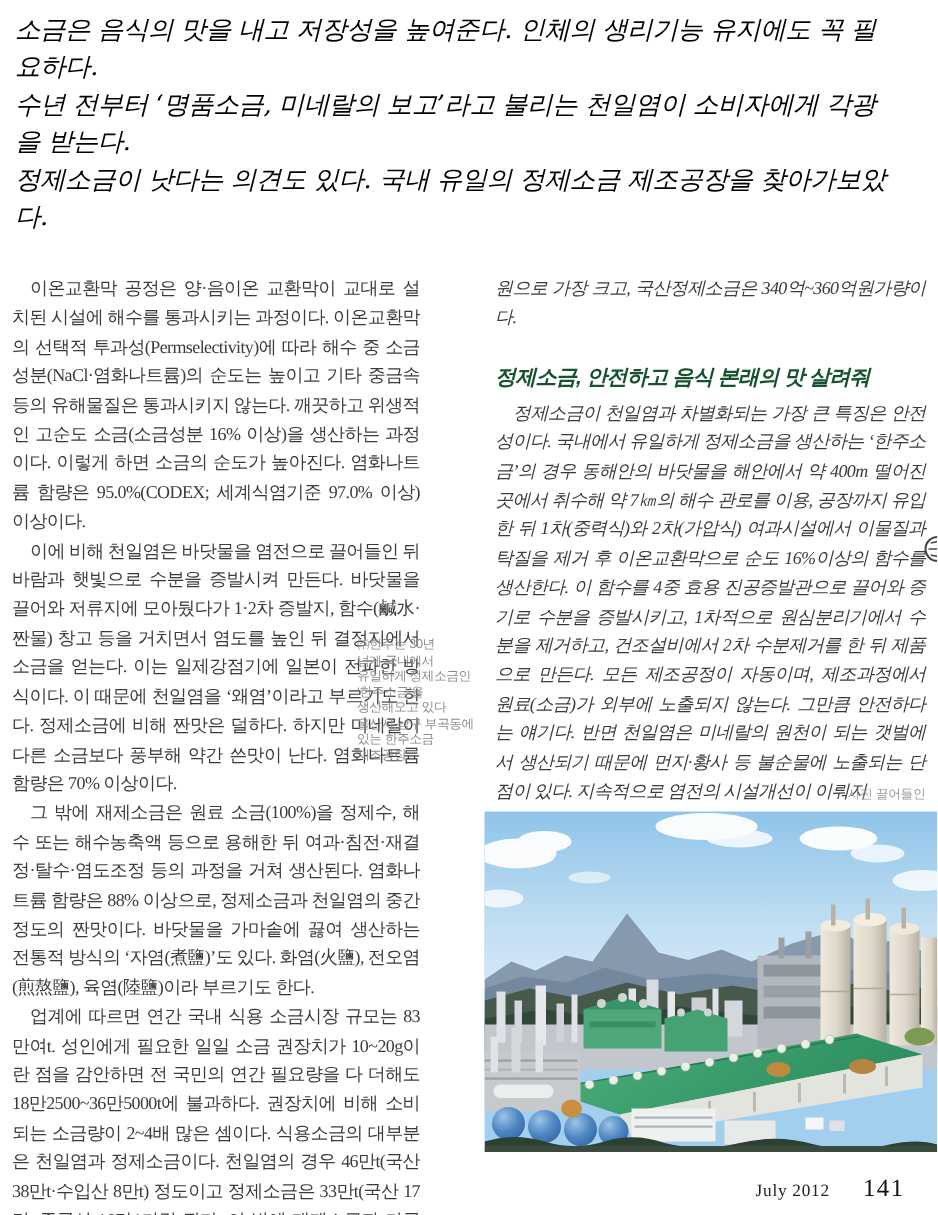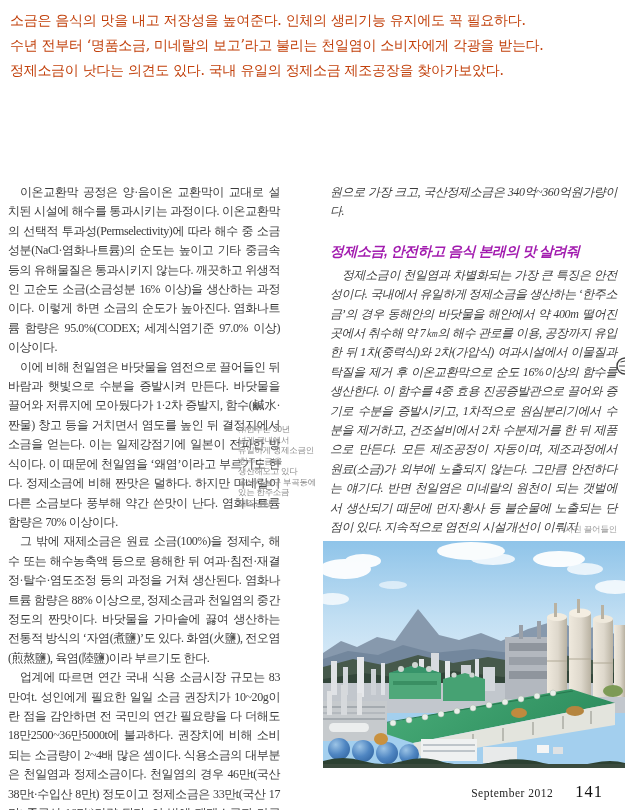--- a/index.html
+++ b/index.html
@@ -8,22 +8,23 @@
     width:625px;height:810px;
     background:#ffffff;
     overflow:hidden;
     font-family:"Liberation Serif","DejaVu Serif",serif;
     color:#3b3b3b;
   }
   
   .intro{
     position:absolute;left:10px;top:8px;width:585px;
     font-family:"DejaVu Serif",serif;
-    font-size:14px;line-height:25px;
-    color:#c2410c;
+    font-style:italic;
+    font-size:17px;line-height:25px;
+    color:#000000;
     letter-spacing:-0.3px;
   }
   
   .col{position:absolute;top:183px;font-size:12px;line-height:19.4px;text-align:justify;letter-spacing:-0.4px;}
   .col-left{left:8px;width:272px;}
   .col-right{left:330px;width:287px;font-style:italic;}
   .para{text-indent:1em;margin:0;}
   .para.no-indent{text-indent:0;}
   .subheading{
     font-family:"Liberation Sans","DejaVu Sans",sans-serif;
@@ -71,21 +72,21 @@
 
   <div class="col col-left">
     <p class="para">이온교환막 공정은 양·음이온 교환막이 교대로 설치된 시설에 해수를 통과시키는 과정이다. 이온교환막의 선택적 투과성(Permselectivity)에 따라 해수 중 소금성분(NaCl·염화나트륨)의 순도는 높이고 기타 중금속 등의 유해물질은 통과시키지 않는다. 깨끗하고 위생적인 고순도 소금(소금성분 16% 이상)을 생산하는 과정이다. 이렇게 하면 소금의 순도가 높아진다. 염화나트륨 함량은 95.0%(CODEX; 세계식염기준 97.0% 이상) 이상이다.</p>
     <p class="para">이에 비해 천일염은 바닷물을 염전으로 끌어들인 뒤 바람과 햇빛으로 수분을 증발시켜 만든다. 바닷물을 끌어와 저류지에 모아뒀다가 1·2차 증발지, 함수(鹹水·짠물) 창고 등을 거치면서 염도를 높인 뒤 결정지에서 소금을 얻는다. 이는 일제강점기에 일본이 전파한 방식이다. 이 때문에 천일염을 ‘왜염’이라고 부르기도 한다. 정제소금에 비해 짠맛은 덜하다. 하지만 미네랄이 다른 소금보다 풍부해 약간 쓴맛이 난다. 염화나트륨 함량은 70% 이상이다.</p>
     <p class="para">그 밖에 재제소금은 원료 소금(100%)을 정제수, 해수 또는 해수농축액 등으로 용해한 뒤 여과·침전·재결정·탈수·염도조정 등의 과정을 거쳐 생산된다. 염화나트륨 함량은 88% 이상으로, 정제소금과 천일염의 중간 정도의 짠맛이다. 바닷물을 가마솥에 끓여 생산하는 전통적 방식의 ‘자염(煮鹽)’도 있다. 화염(火鹽), 전오염(煎熬鹽), 육염(陸鹽)이라 부르기도 한다.</p>
     <p class="para">업계에 따르면 연간 국내 식용 소금시장 규모는 83만여t. 성인에게 필요한 일일 소금 권장치가 10~20g이란 점을 감안하면 전 국민의 연간 필요량을 다 더해도 18만2500~36만5000t에 불과하다. 권장치에 비해 소비되는 소금량이 2~4배 많은 셈이다. 식용소금의 대부분은 천일염과 정제소금이다. 천일염의 경우 46만t(국산 38만t·수입산 8만t) 정도이고 정제소금은 33만t(국산 17만t·중국산 16만t)가량 된다. 이 밖에 재제소금과 가공소금이 있다. 연간 시장규모는 국산천일염이 평균 830억~850억</p>
   </div>
 
   <div class="col col-right">
     <p class="para no-indent">원으로 가장 크고, 국산정제소금은 340억~360억원가량이다.</p>
-    <div class="subheading" style="color:#a21caf;">정제소금, 안전하고 음식 본래의 맛 살려줘</div>
+    <div class="subheading" style="color:#14532d;">정제소금, 안전하고 음식 본래의 맛 살려줘</div>
     <p class="para">정제소금이 천일염과 차별화되는 가장 큰 특징은 안전성이다. 국내에서 유일하게 정제소금을 생산하는 ‘한주소금’의 경우 동해안의 바닷물을 해안에서 약 400m 떨어진 곳에서 취수해 약 7㎞의 해수 관로를 이용, 공장까지 유입한 뒤 1차(중력식)와 2차(가압식) 여과시설에서 이물질과 탁질을 제거 후 이온교환막으로 순도 16%이상의 함수를 생산한다. 이 함수를 4중 효용 진공증발관으로 끌어와 증기로 수분을 증발시키고, 1차적으로 원심분리기에서 수분을 제거하고, 건조설비에서 2차 수분제거를 한 뒤 제품으로 만든다. 모든 제조공정이 자동이며, 제조과정에서 원료(소금)가 외부에 노출되지 않는다. 그만큼 안전하다는 얘기다. 반면 천일염은 미네랄의 원천이 되는 갯벌에서 생산되기 때문에 먼지·황사 등 불순물에 노출되는 단점이 있다. 지속적으로 염전의 시설개선이 이뤄지</p>
   </div>
 
   <div class="gutter-caption">
     <div>㈜한주는 30년</div>
     <div>넘게 국내에서</div>
     <div>유일하게 정제소금인</div>
     <div>‘한주소금’을</div>
     <div>생산해오고 있다</div>
     <div>울산시 남구 부곡동에</div>
@@ -261,17 +262,17 @@
   <div class="edge-mark">
     <svg width="13" height="20" viewBox="0 0 13 20" xmlns="http://www.w3.org/2000/svg">
       <path d="M13,2 A8,8 0 0 0 13,18" fill="none" stroke="#444" stroke-width="1.4"></path>
       <line x1="7" y1="10" x2="13" y2="10" stroke="#444" stroke-width="1"></line>
       <line x1="8.5" y1="6" x2="13" y2="5" stroke="#444" stroke-width="1"></line>
       <line x1="8.5" y1="14" x2="13" y2="15" stroke="#444" stroke-width="1"></line>
     </svg>
   </div>
 
   <div class="footer">
-    <span class="issue">September 2012</span>
+    <span class="issue">July 2012</span>
     <span class="pagenum">141</span>
   </div>
 
 </div>
 
 </body></html>

